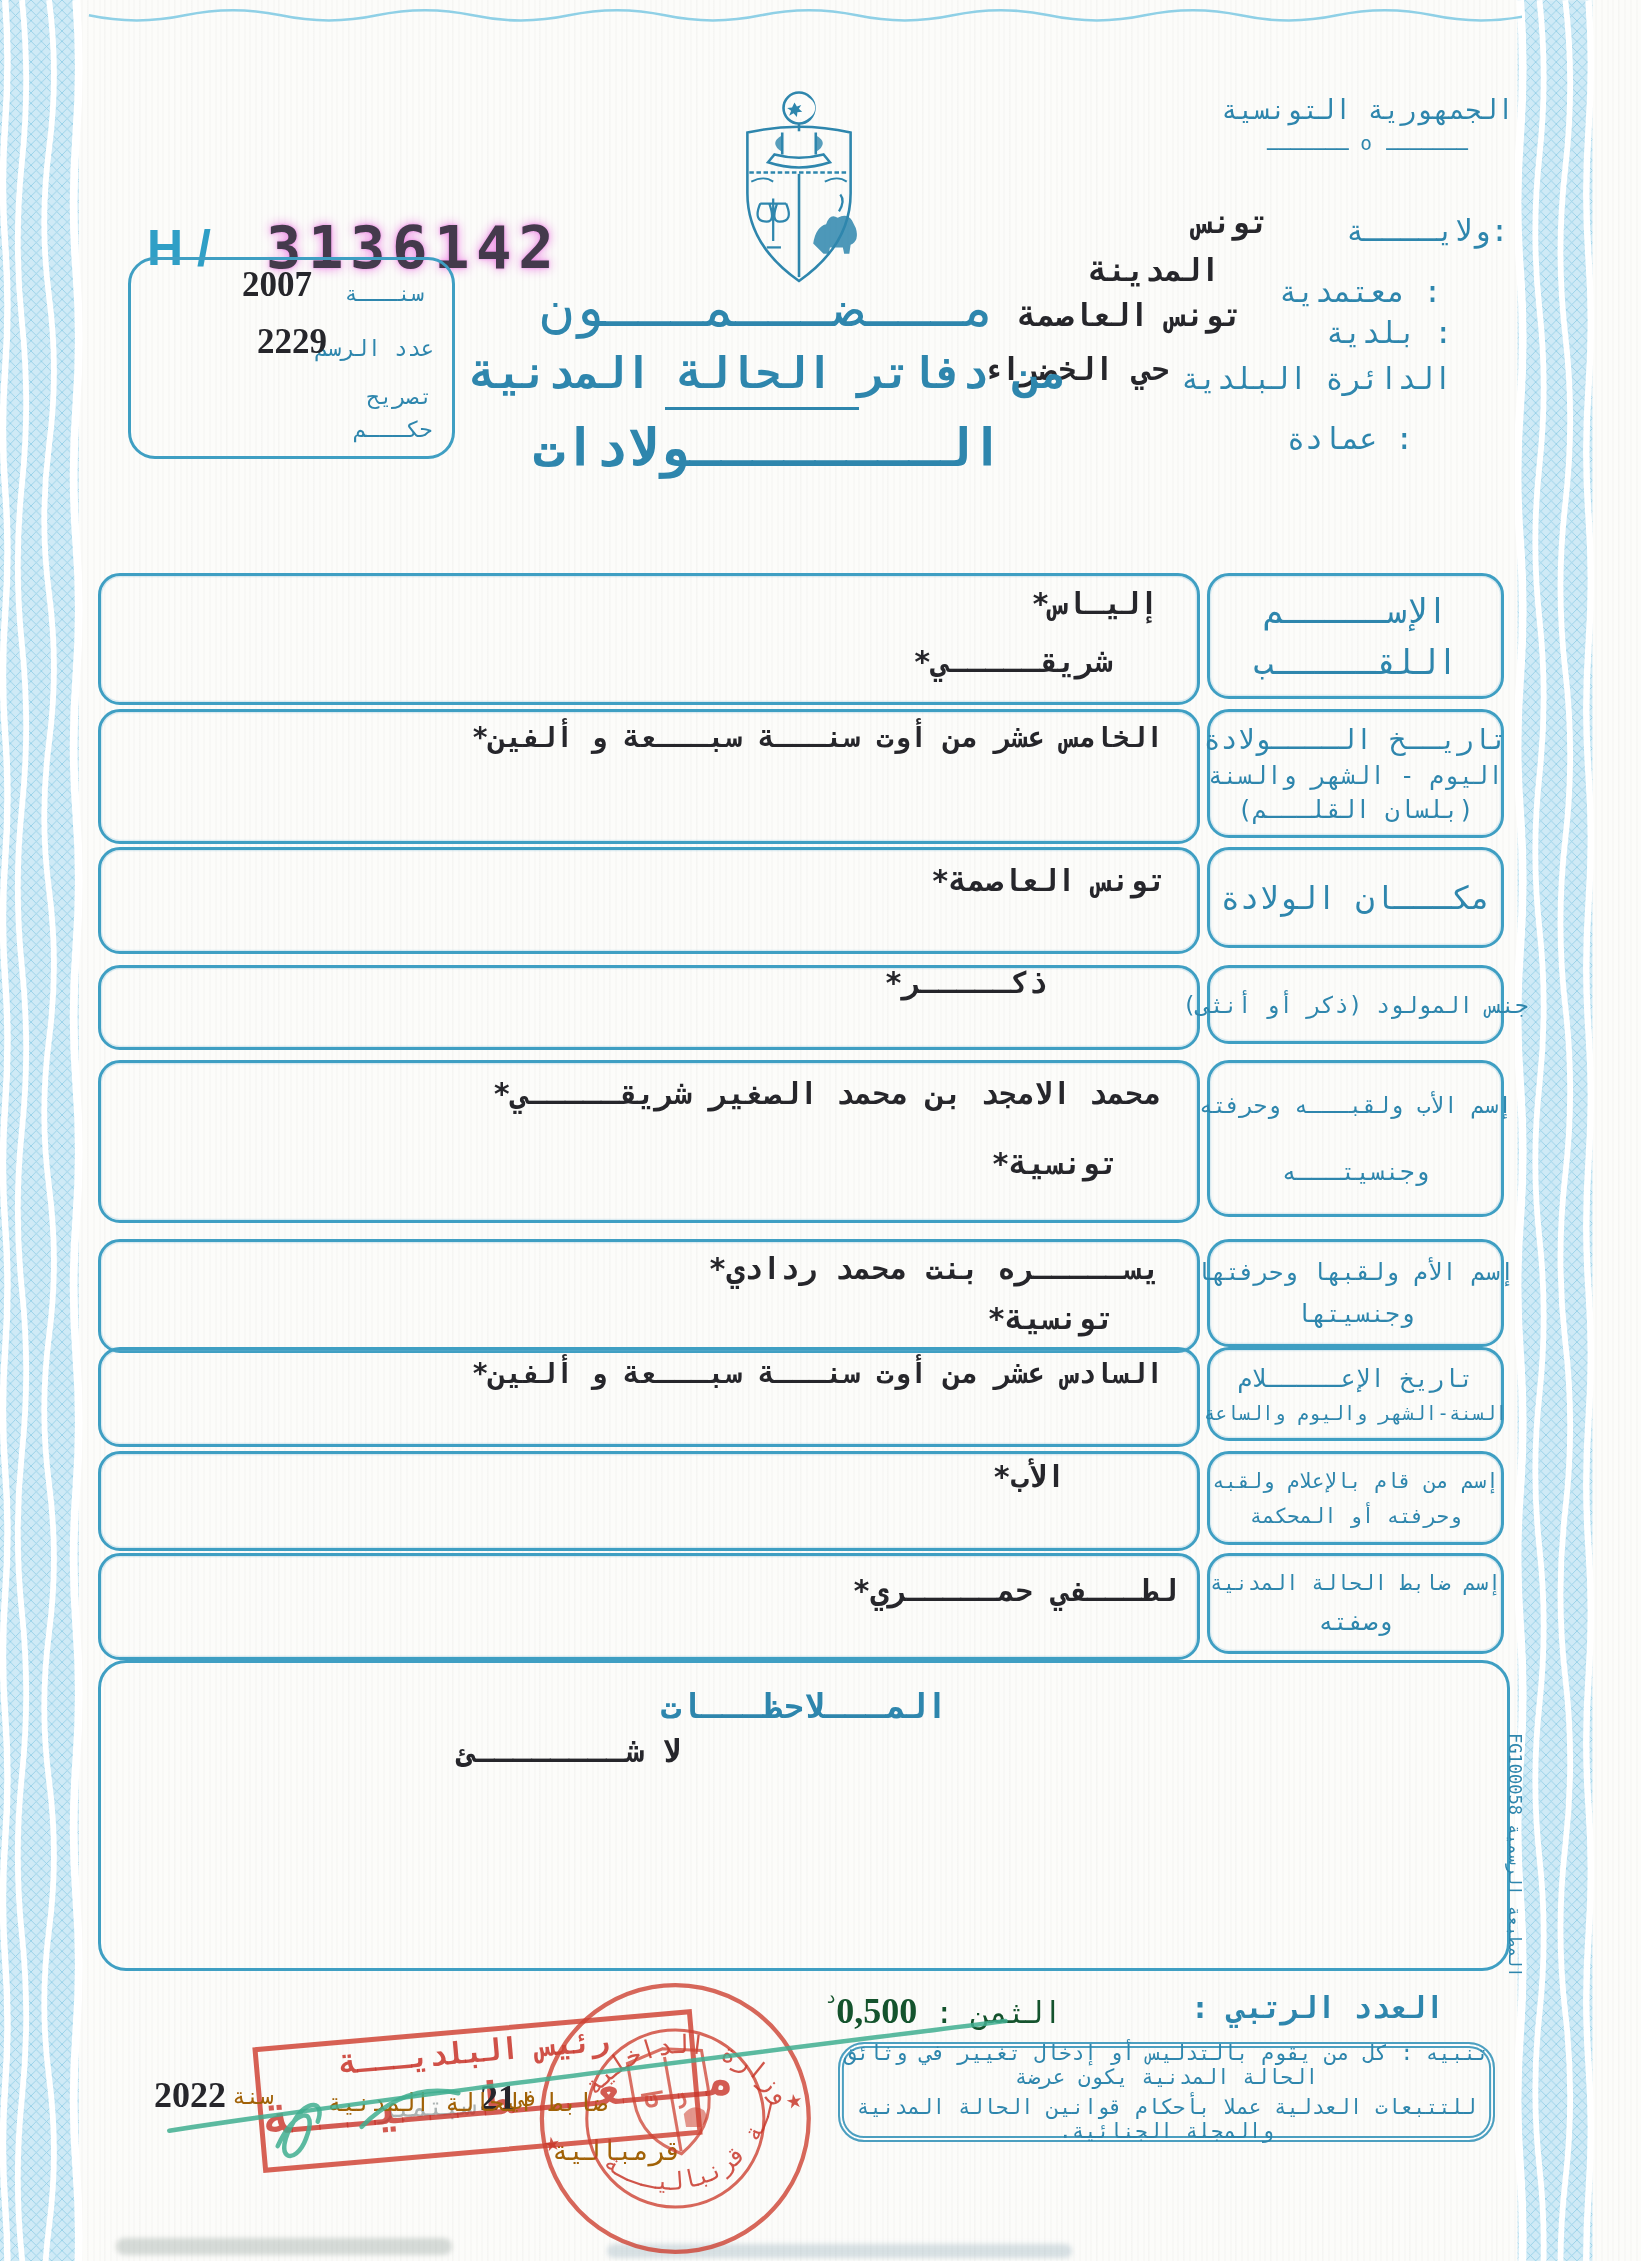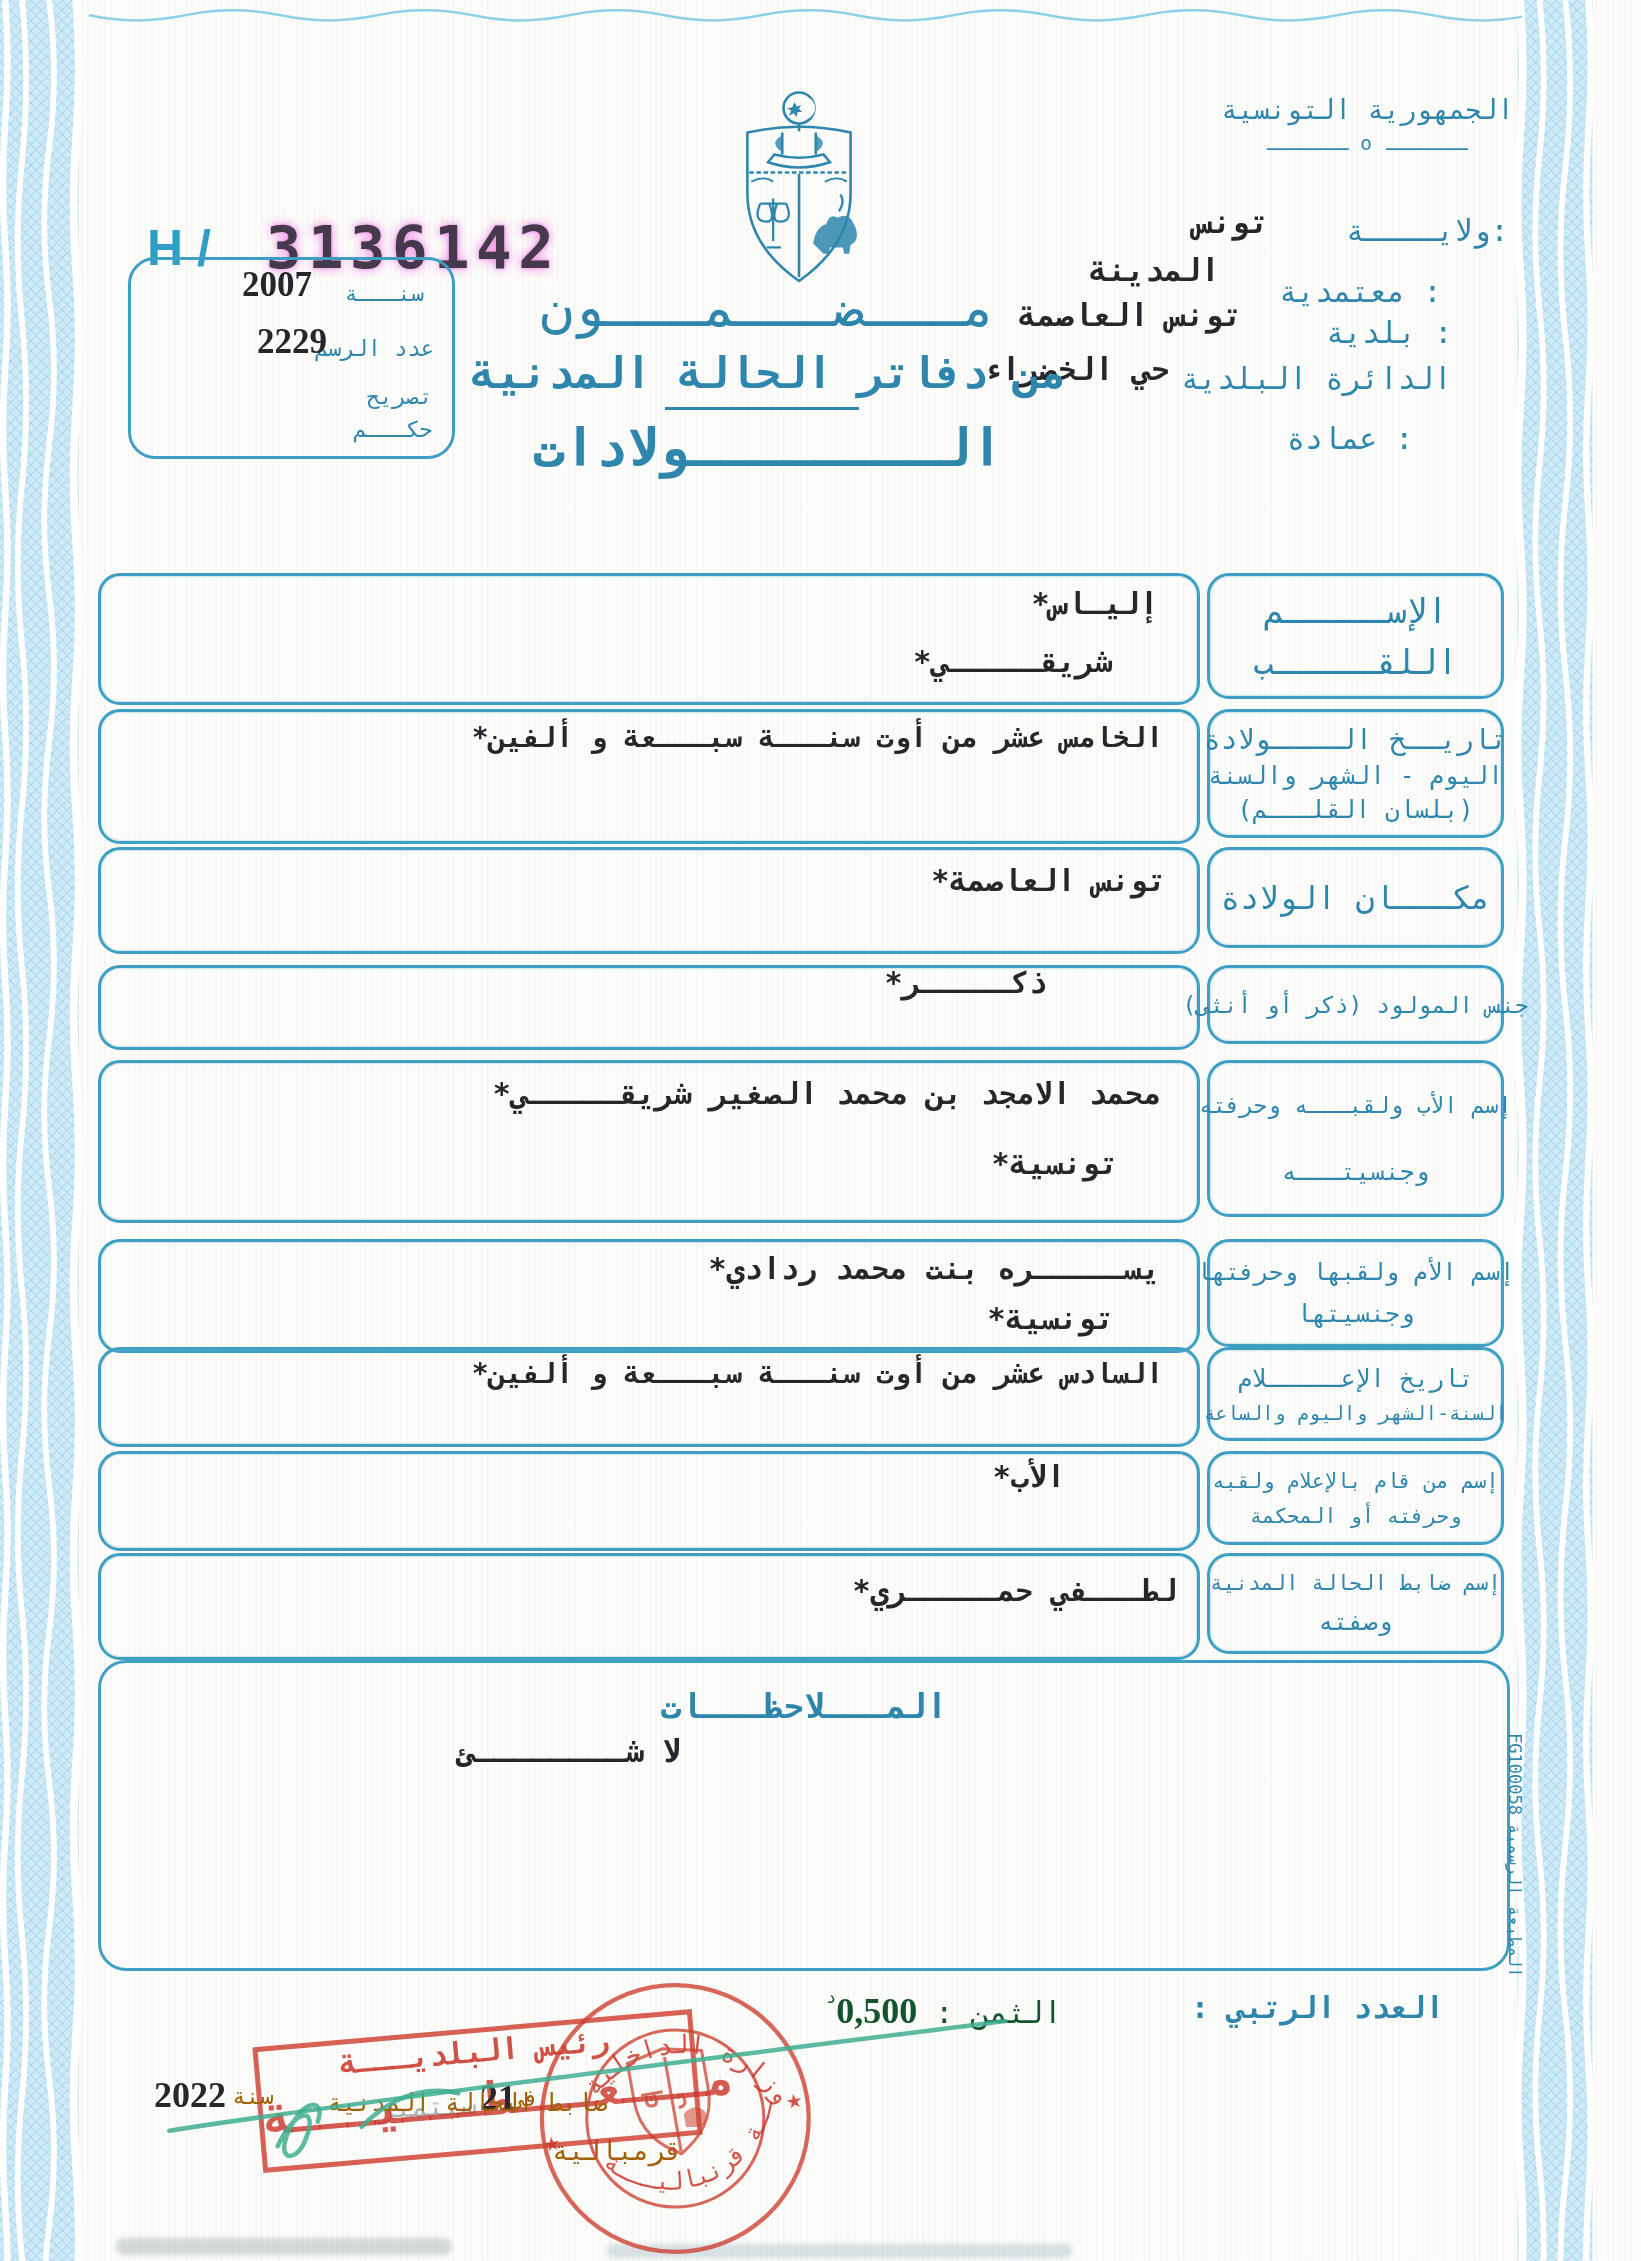--- a/index.html
+++ b/index.html
@@ -270,20 +270,24 @@
     <span>FG100058</span>
     <span>المطبعة الرسمية</span>
   </div>
 
   <div class="ordinal">العدد الرتبي :</div>
   <div class="price">
     <span>الثمن :</span>
     <b>0,500</b><sup>د</sup>
   </div>
 
+  <div class="notice">
+    <div>تنبيه : كل من يقوم بالتدليس أو إدخال تغيير في وثائق الحالة المدنية يكون عرضة</div>
+    <div>للتتبعات العدلية عملا بأحكام قوانين الحالة المدنية والمجلة الجنائية.</div>
+  </div>
 
   <div class="sigdate blue" style="left:232px;top:2039px;font-size:23px;">سنة</div>
   <div class="sigdate serifnum" style="left:154px;top:2074px;font-size:36px;">2022</div>
   <div class="sigdate blue" style="left:511px;top:2041px;font-size:23px;z-index:5;">في</div>
   <div class="sigdate serifnum" style="left:480px;top:2077px;font-size:36px;z-index:5;">21</div>
   <div class="sigdate" style="left:379px;top:2091px;font-size:27px;color:#97a0a0;opacity:.8;transform:rotate(-2deg);z-index:2;">سبتمبر</div>
   <div class="sigdate blue" style="left:552px;top:2091px;font-size:27px;z-index:2;">قرمبالية</div>
   <div class="sigdate blue" style="left:327px;top:2044px;font-size:24.5px;z-index:5;">ضابط الحالة المدنية</div>
 
   <div class="rectstamp">

